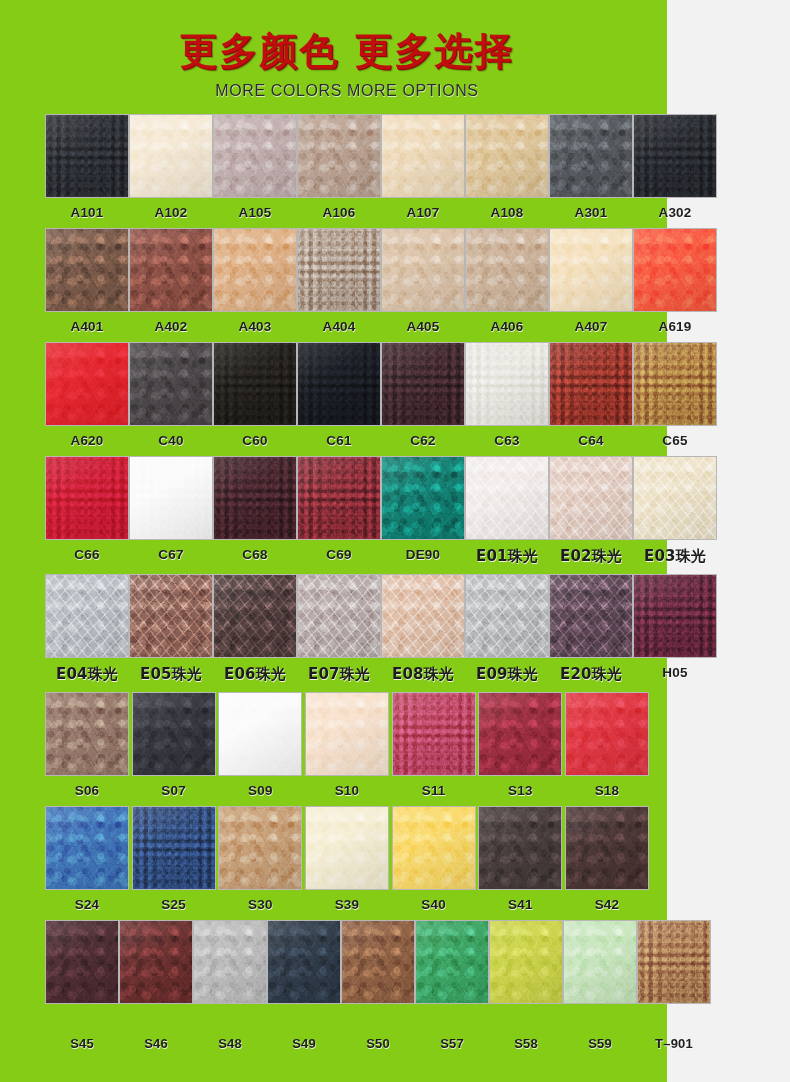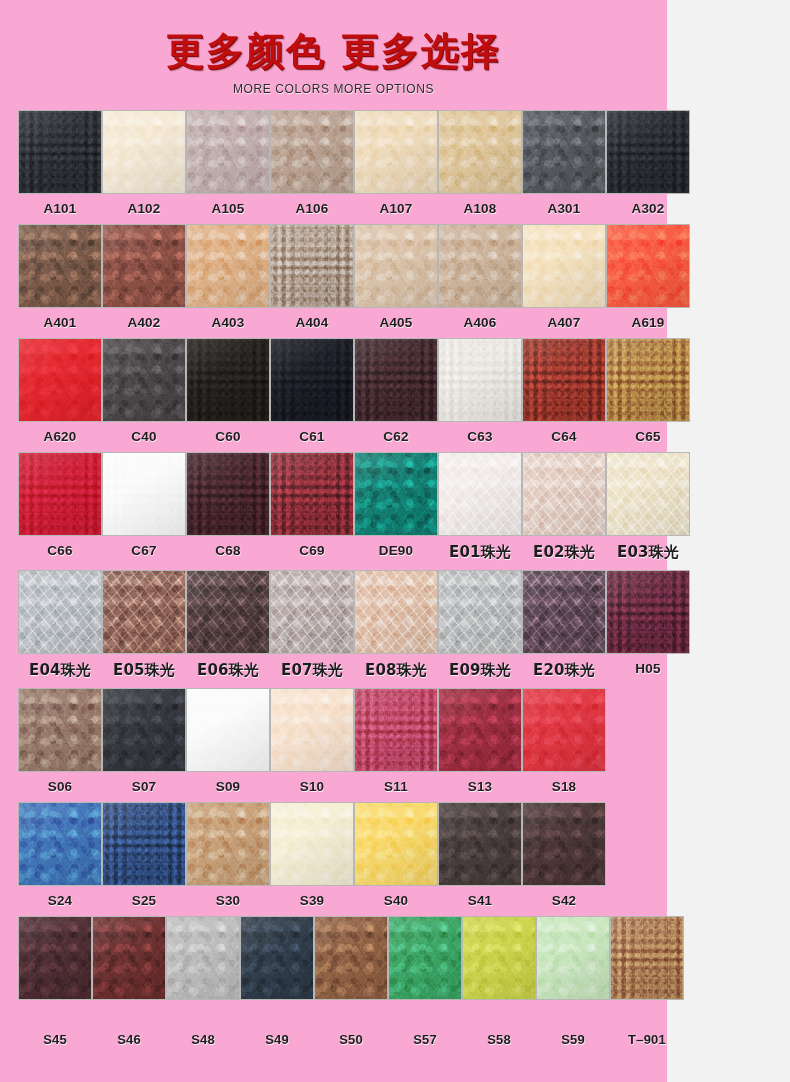--- a/index.html
+++ b/index.html
@@ -12,58 +12,59 @@
     width: 790px;
     height: 1082px;
     overflow: hidden;
     font-family: "Liberation Sans", "DejaVu Sans", sans-serif;
     background: #f2f2f2;
   }
   #page {
     position: relative;
     width: 667px;
     height: 1082px;
-    background: #f9a8d4;
+    background: #84cc16;
     box-sizing: border-box;
+    padding-left: 27px;
   }
 
   
   .header {
     padding-top: 30px;
     text-align: center;
   }
   .title-cn {
     font-family: "DejaVu Sans", "Liberation Sans", sans-serif;
     font-size: 38px;
     font-weight: bold;
     color: #c00d0d;
     letter-spacing: 2px;
     line-height: 1.15;
     text-shadow: 1px 1px 0 #8e0606, 2px 2px 1px rgba(0,0,0,0.22);
     margin: 0;
     white-space: pre;
   }
   .title-en {
     margin: 8px 0 0 0;
-    font-size: 12px;
+    font-size: 16px;
     font-weight: 500;
     letter-spacing: 0.6px;
     color: #2b2b2b;
     text-shadow: 0.5px 0.5px 0 rgba(255,255,255,0.7);
   }
 
   
   .swatch-grid {
     margin-top: 14px;
     padding: 0 18px;
     box-sizing: border-box;
   }
   .swatch-row {
     display: flex;
-    justify-content: flex-start;
+    justify-content: space-between;
     margin-bottom: 6px;
   }
   .swatch-cell {
     display: flex;
     flex-direction: column;
     align-items: center;
   }
   .swatch-chip {
     position: relative;
     width: 84px;

